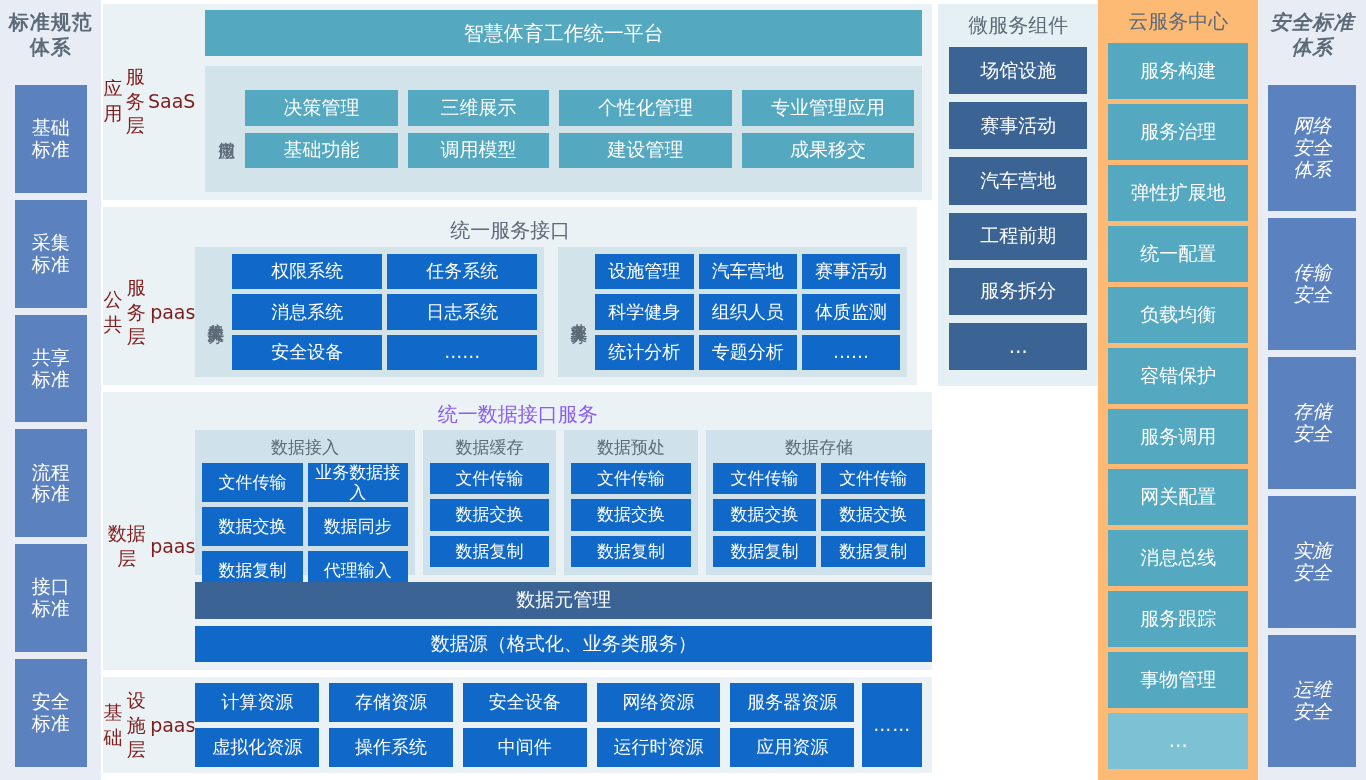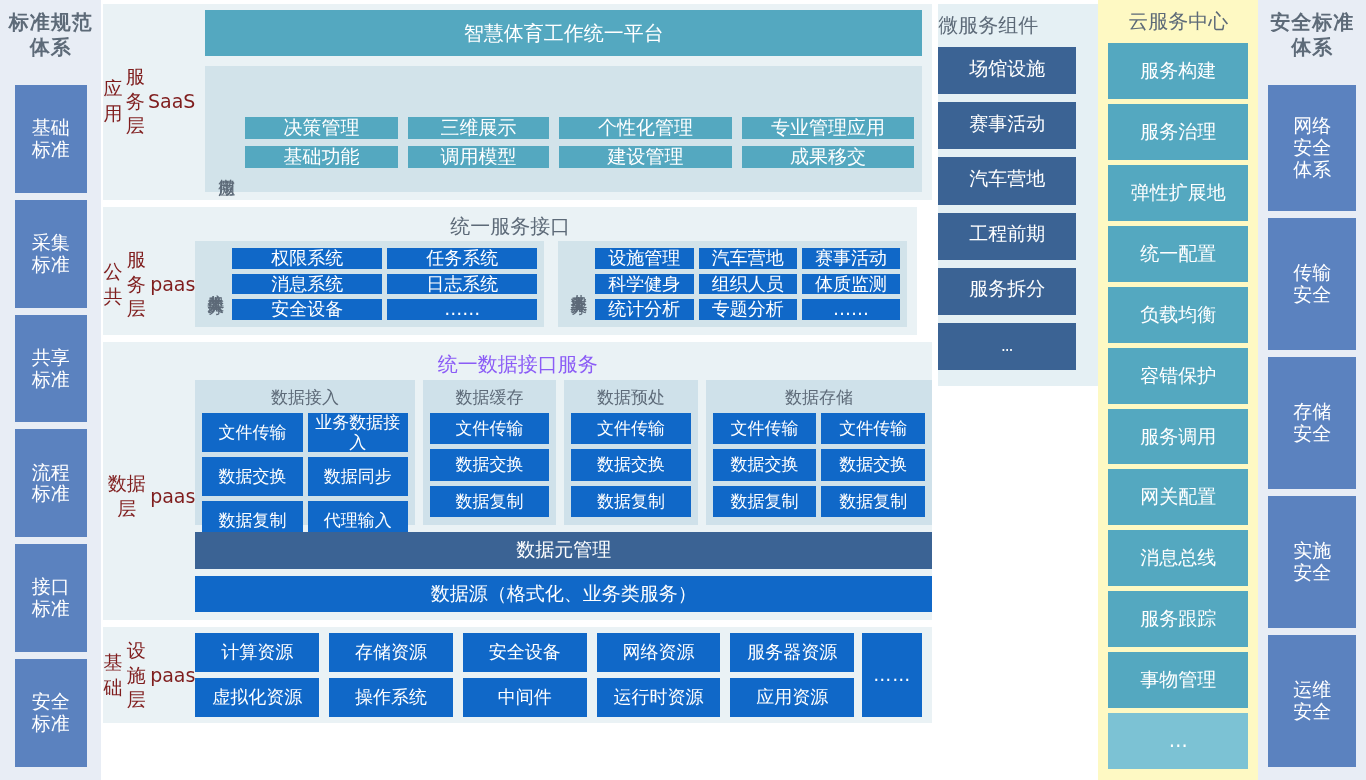--- a/index.html
+++ b/index.html
@@ -20,21 +20,21 @@
   .bx-blue{background:#1068c8;}
   .bx-teal{background:#54a8c0;}
   .bx-steel{background:#3b6394;}
 
   
   .sidecol{
     width:114px;background:#e8edf5;box-sizing:border-box;
     display:flex;flex-direction:column;align-items:center;
     padding:6px 0 6px 0;
   }
-  .sidecol.right{width:121px;}
+  .sidecol.right{width:121px;font-style:italic;}
   .sidecol .col-title{
     color:#5d6a78;font-size:20px;font-weight:bold;line-height:1.25;
     text-align:center;padding:4px 0 25px 0;letter-spacing:1px;
   }
   .sidecol .bx{
     width:72px;background:#5b82bf;font-size:19px;margin-bottom:7px;
     flex:1 1 auto;
   }
   .sidecol.right .bx{width:88px;}
 
@@ -50,33 +50,33 @@
     color:#7f1d1d;font-size:19px;line-height:1.3;text-align:center;
   }
   .panel-body{flex:1;display:flex;flex-direction:column;}
 
   
   #app-panel{height:196px;margin:4px 6px 0 2px;padding:6px 0 8px 0;}
   #app-title{
     height:46px;background:#54a8c0;color:#fff;font-size:20px;
     display:flex;align-items:center;justify-content:center;margin:0 10px 10px 10px;
   }
-  #app-grid-wrap{background:#d2e3ea;margin:0 10px;padding:24px 8px;display:flex;flex:1;align-items:flex-end;}
+  #app-grid-wrap{background:#d2e3ea;margin:0 10px;padding:24px 8px;display:flex;flex:1;}
   .vlabel{
     writing-mode:vertical-rl;text-orientation:upright;
     color:#5d6a78;font-size:17px;line-height:1.05;letter-spacing:1px;
     display:flex;align-items:center;justify-content:center;
     padding:0 4px;white-space:nowrap;
   }
   #app-grid{flex:1;display:grid;grid-template-columns:1.08fr 1fr 1.22fr 1.22fr;
     grid-template-rows:1fr 1fr;gap:7px 10px;margin-left:6px;}
   #app-grid .bx{font-size:19px;}
 
   
-  #pub-panel{height:128px;margin:7px 21px 0 2px;padding:6px 0 8px 0;flex-direction:column;}
+  #pub-panel{height:178px;margin:7px 21px 0 2px;padding:6px 0 8px 0;flex-direction:column;}
   #pub-head{height:34px;display:flex;align-items:center;justify-content:center;
     color:#5d6a78;font-size:20px;}
   #pub-row{display:flex;flex:1;}
   #pub-groups{flex:1;display:flex;gap:14px;margin:0 10px 0 0;}
   .pub-group{background:#d2e3ea;padding:7px 7px;display:flex;flex:1;}
   .pub-grid{flex:1;display:grid;grid-template-rows:1fr 1fr 1fr;gap:5px;margin-left:4px;}
   .pub-grid.c2{grid-template-columns:1fr 1fr;}
   .pub-grid.c3{grid-template-columns:1fr 1fr 1fr;}
   .pub-grid .bx{font-size:18px;}
 
@@ -106,25 +106,25 @@
   #infra-dots{width:60px;display:flex;}
   #infra-dots .bx{flex:1;font-size:18px;letter-spacing:1px;}
 
   
   .stack{
     box-sizing:border-box;display:flex;flex-direction:column;align-items:center;
     padding:4px 0 6px 0;
   }
   #micro-stack{width:180px;}
   #micro-inner{background:#e5f0f4;width:100%;height:382px;display:flex;flex-direction:column;
-    padding:4px 0 8px 0;box-sizing:border-box;font-family:Liberation Mono, monospace;}
+    align-items:center;padding:4px 0 8px 0;box-sizing:border-box;}
   #micro-inner .stk-title{color:#5d6a78;font-size:20px;padding:4px 0 8px 0;}
   #micro-inner .bx{width:138px;background:#3b6394;font-size:19px;margin-bottom:8px;flex:1;}
 
-  #cloud-stack{width:180px;background:#fef9c3;}
+  #cloud-stack{width:180px;background:#fdba74;}
   #cloud-stack .stk-title{color:#5d6a78;font-size:20px;padding:4px 0 8px 0;}
   #cloud-stack .bx{width:140px;background:#54a8c0;font-size:19px;margin-bottom:5px;flex:1;}
   #cloud-stack .bx.dots{background:#7cc2d4;}
 </style>
 </head>
 <body>
 
 <div class="stage">
 
   <div class="sidecol" id="left-col">

